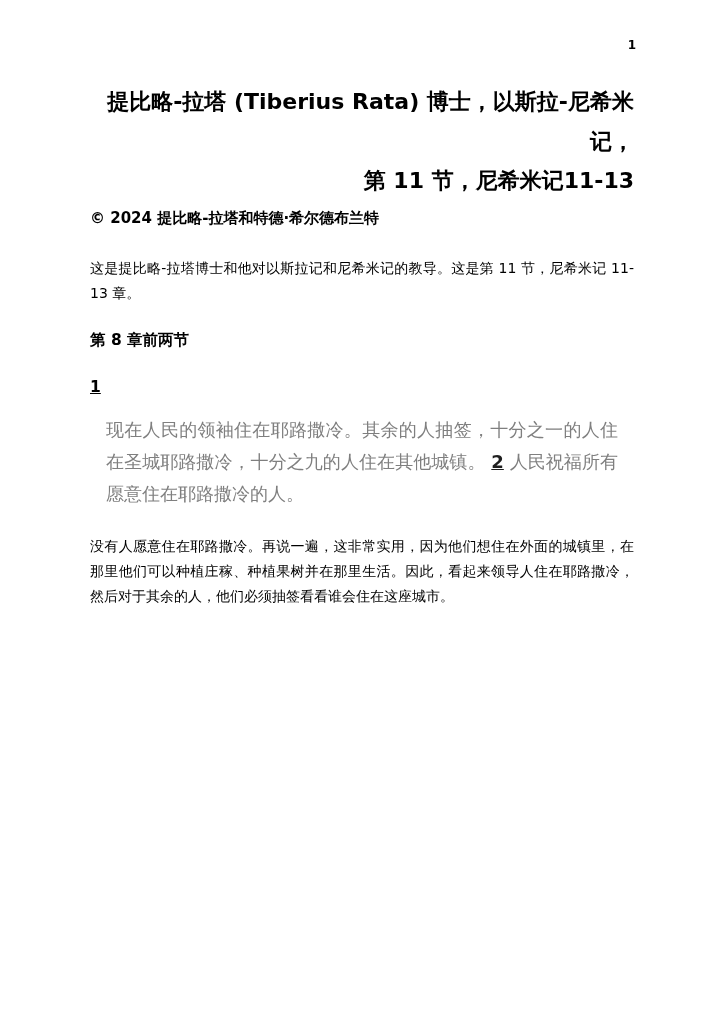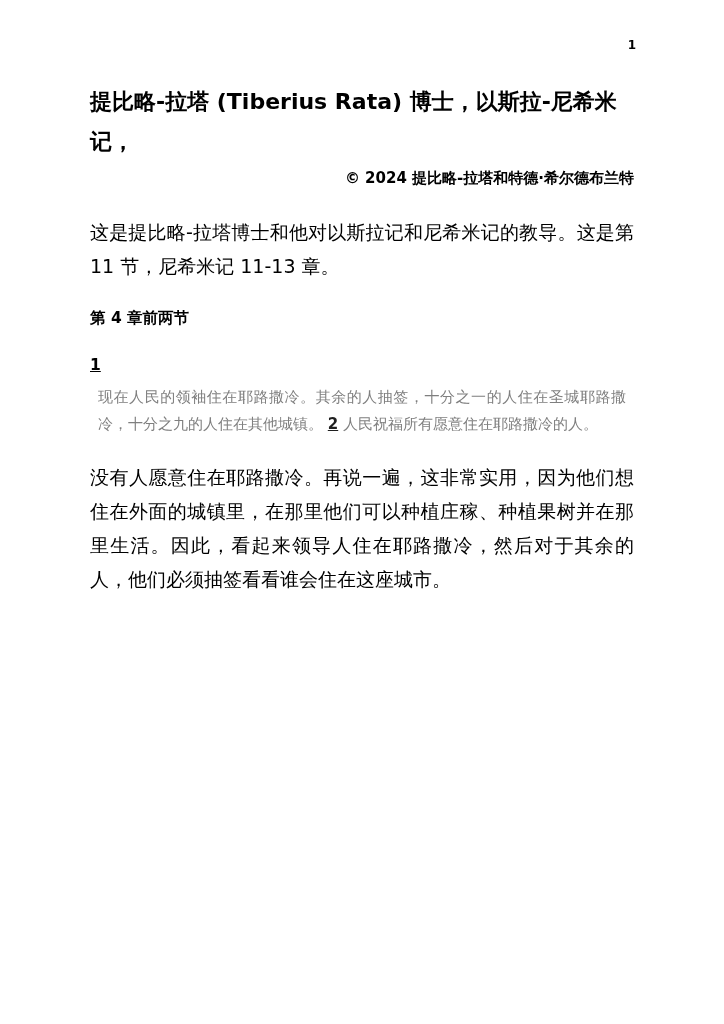--- a/index.html
+++ b/index.html
@@ -24,39 +24,39 @@
     top: 38px;
     right: 88px;
     font-size: 12px;
     font-weight: bold;
     color: #000000;
   }
   .doc-title {
     margin: 46px 0 0 0;
     font-size: 22px;
     font-weight: bold;
-    text-align: left;
+    text-align: right;
     line-height: 1.8;
     color: #000000;
   }
   .doc-title .title-line {
     display: block;
   }
   .copyright-line {
     margin-top: 8px;
-    text-align: right;
+    text-align: left;
     font-size: 15px;
     font-weight: bold;
     color: #000000;
   }
   .body-text {
     margin-top: 28px;
   }
   .para {
-    font-size: 19px;
+    font-size: 14px;
     line-height: 1.78;
     text-align: justify;
     margin: 0 0 24px 0;
     color: #000000;
   }
   .section-heading {
     font-size: 15.5px;
     font-weight: bold;
     margin: 0 0 26px 0;
     color: #000000;
@@ -66,52 +66,53 @@
   }
   .verse-number {
     display: inline-block;
     font-size: 15.5px;
     font-weight: bold;
     text-decoration: underline;
     color: #000000;
     margin-bottom: 2px;
   }
   .scripture-text {
-    font-size: 15px;
+    font-size: 18px;
     line-height: 1.78;
     text-align: justify;
     color: #7f7f7f;
-    margin: 8px;
+    margin: 16px;
   }
   .verse-number-inline {
     font-weight: bold;
     text-decoration: underline;
     color: #1f1f1f;
   }
 </style>
 </head>
 <body>
 
 <div class="page">
 
   <div class="page-number">1</div>
 
   <h1 class="doc-title">
     <span class="title-line">提比略-拉塔 (Tiberius Rata) 博士，以斯拉-尼希米记，</span>
+    <span class="title-line">第 11 节，尼希米记11-13</span>
   </h1>
 
   <div class="copyright-line">© 2024 提比略-拉塔和特德·希尔德布兰特</div>
 
   <div class="body-text">
 
     <p class="para">这是提比略-拉塔博士和他对以斯拉记和尼希米记的教导。这是第 11 节，尼希米记 11-13 章。</p>
 
 
 
-    <p class="section-heading">第 4 章前两节</p>
+    <p class="section-heading">第 8 章前两节</p>
 
     <div class="scripture-block">
       <span class="verse-number">1</span>
       <p class="scripture-text"><span>现在人民的领袖住在耶路撒冷。其余的人抽签，十分之一的人住在圣城耶路撒冷，十分之九的人住在其他城镇。</span> <span class="verse-number-inline">2</span> <span>人民祝福所有愿意住在耶路撒冷的人。</span></p>
     </div>
 
     <p class="para">没有人愿意住在耶路撒冷。再说一遍，这非常实用，因为他们想住在外面的城镇里，在那里他们可以种植庄稼、种植果树并在那里生活。因此，看起来领导人住在耶路撒冷，然后对于其余的人，他们必须抽签看看谁会住在这座城市。</p>
 
 
 

